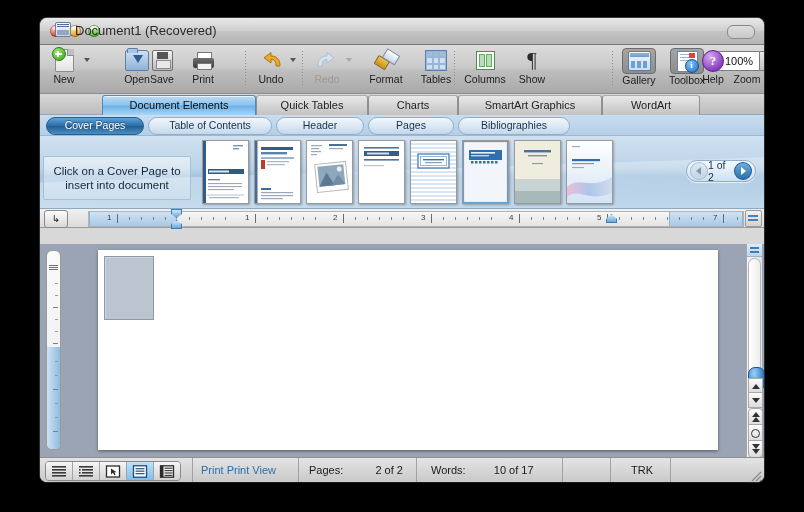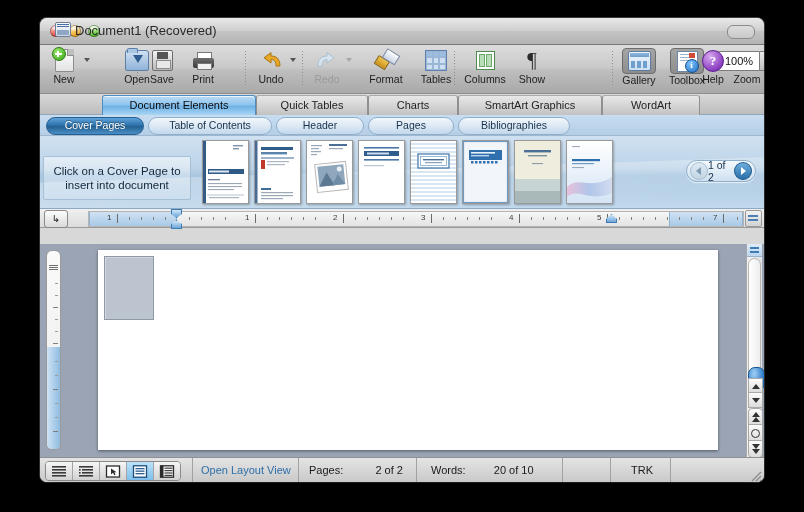--- a/index.html
+++ b/index.html
@@ -798,30 +798,30 @@
           <g fill="#3a3a3a">
               <rect x="5.5" y="2.6" width="8" height="1.2"></rect>
               <rect x="5.5" y="5" width="8" height="1.2"></rect>
           <rect x="5.5" y="7.4" width="8" height="1.2"></rect>
               <rect x="5.5" y="9.8" width="8" height="1.2"></rect>
             </g>
           </svg>
         </div>
     </div>
 
-    <div class="st-field st-blue" style="left:152px;width:106px;">Open Layout View</div>
+    <div class="st-field st-blue" style="left:152px;width:106px;">Print Print View</div>
     <div class="st-field" style="left:258px;width:118px;padding-left:10px;">
       <span>Pages:</span>
       <span style="display:inline-block;width:26px;"></span>
       <span>2 of 2</span>
     </div>
     <div class="st-field" style="left:376px;width:146px;padding-left:14px;">
       <span>Words:</span>
       <span style="display:inline-block;width:22px;"></span>
-      <span>20 of 10</span>
+      <span>10 of 17</span>
     </div>
     <div class="st-field" style="left:522px;width:48px;">
       
     </div>
     <div class="st-field" style="left:570px;width:60px;padding-left:20px;">
       
       <span>TRK</span>
     </div>
     <div class="st-field" style="left:630px;right:0;"></div>
     <span id="resize-grip">

